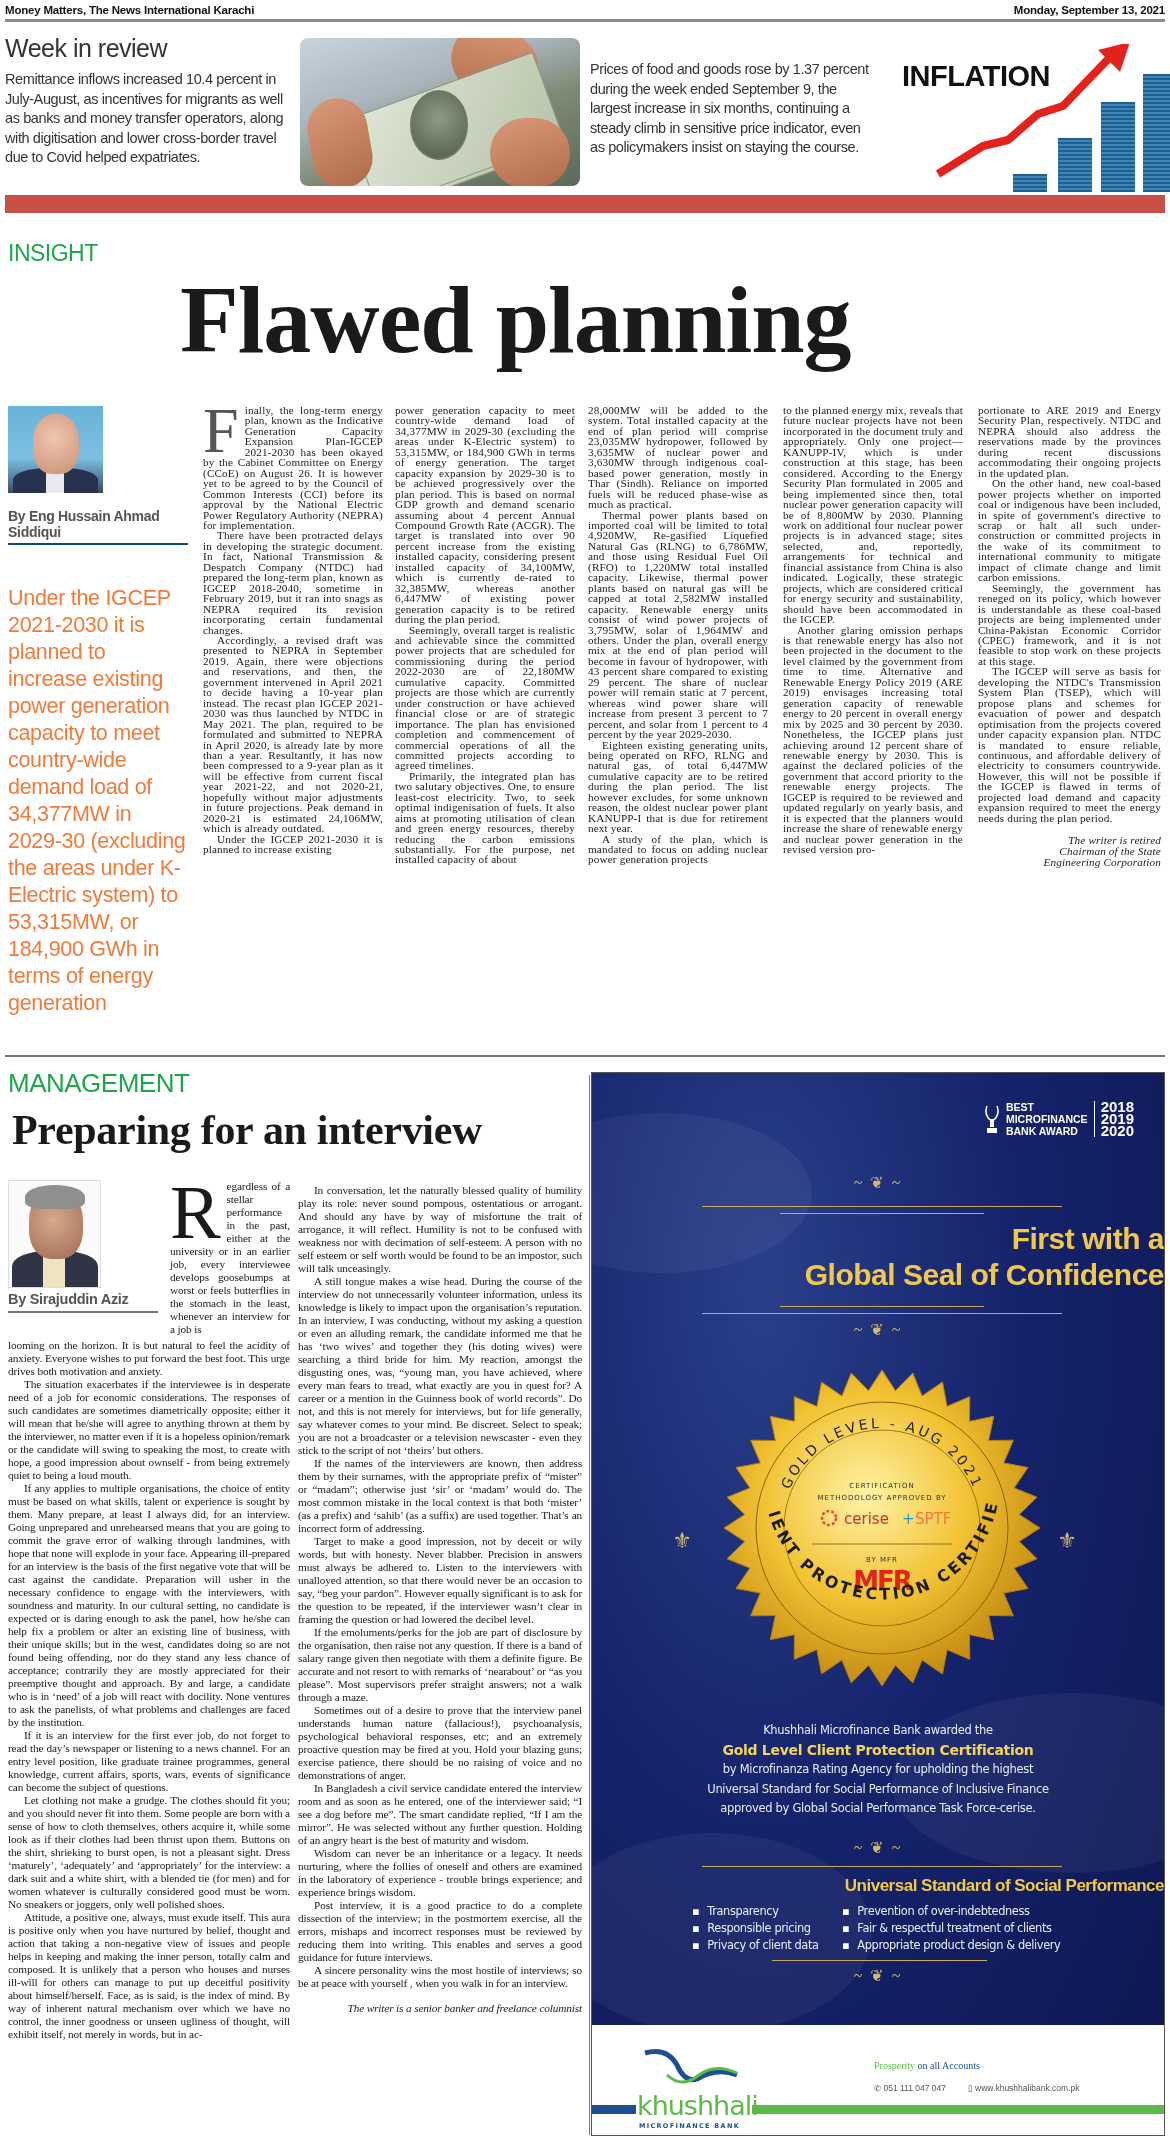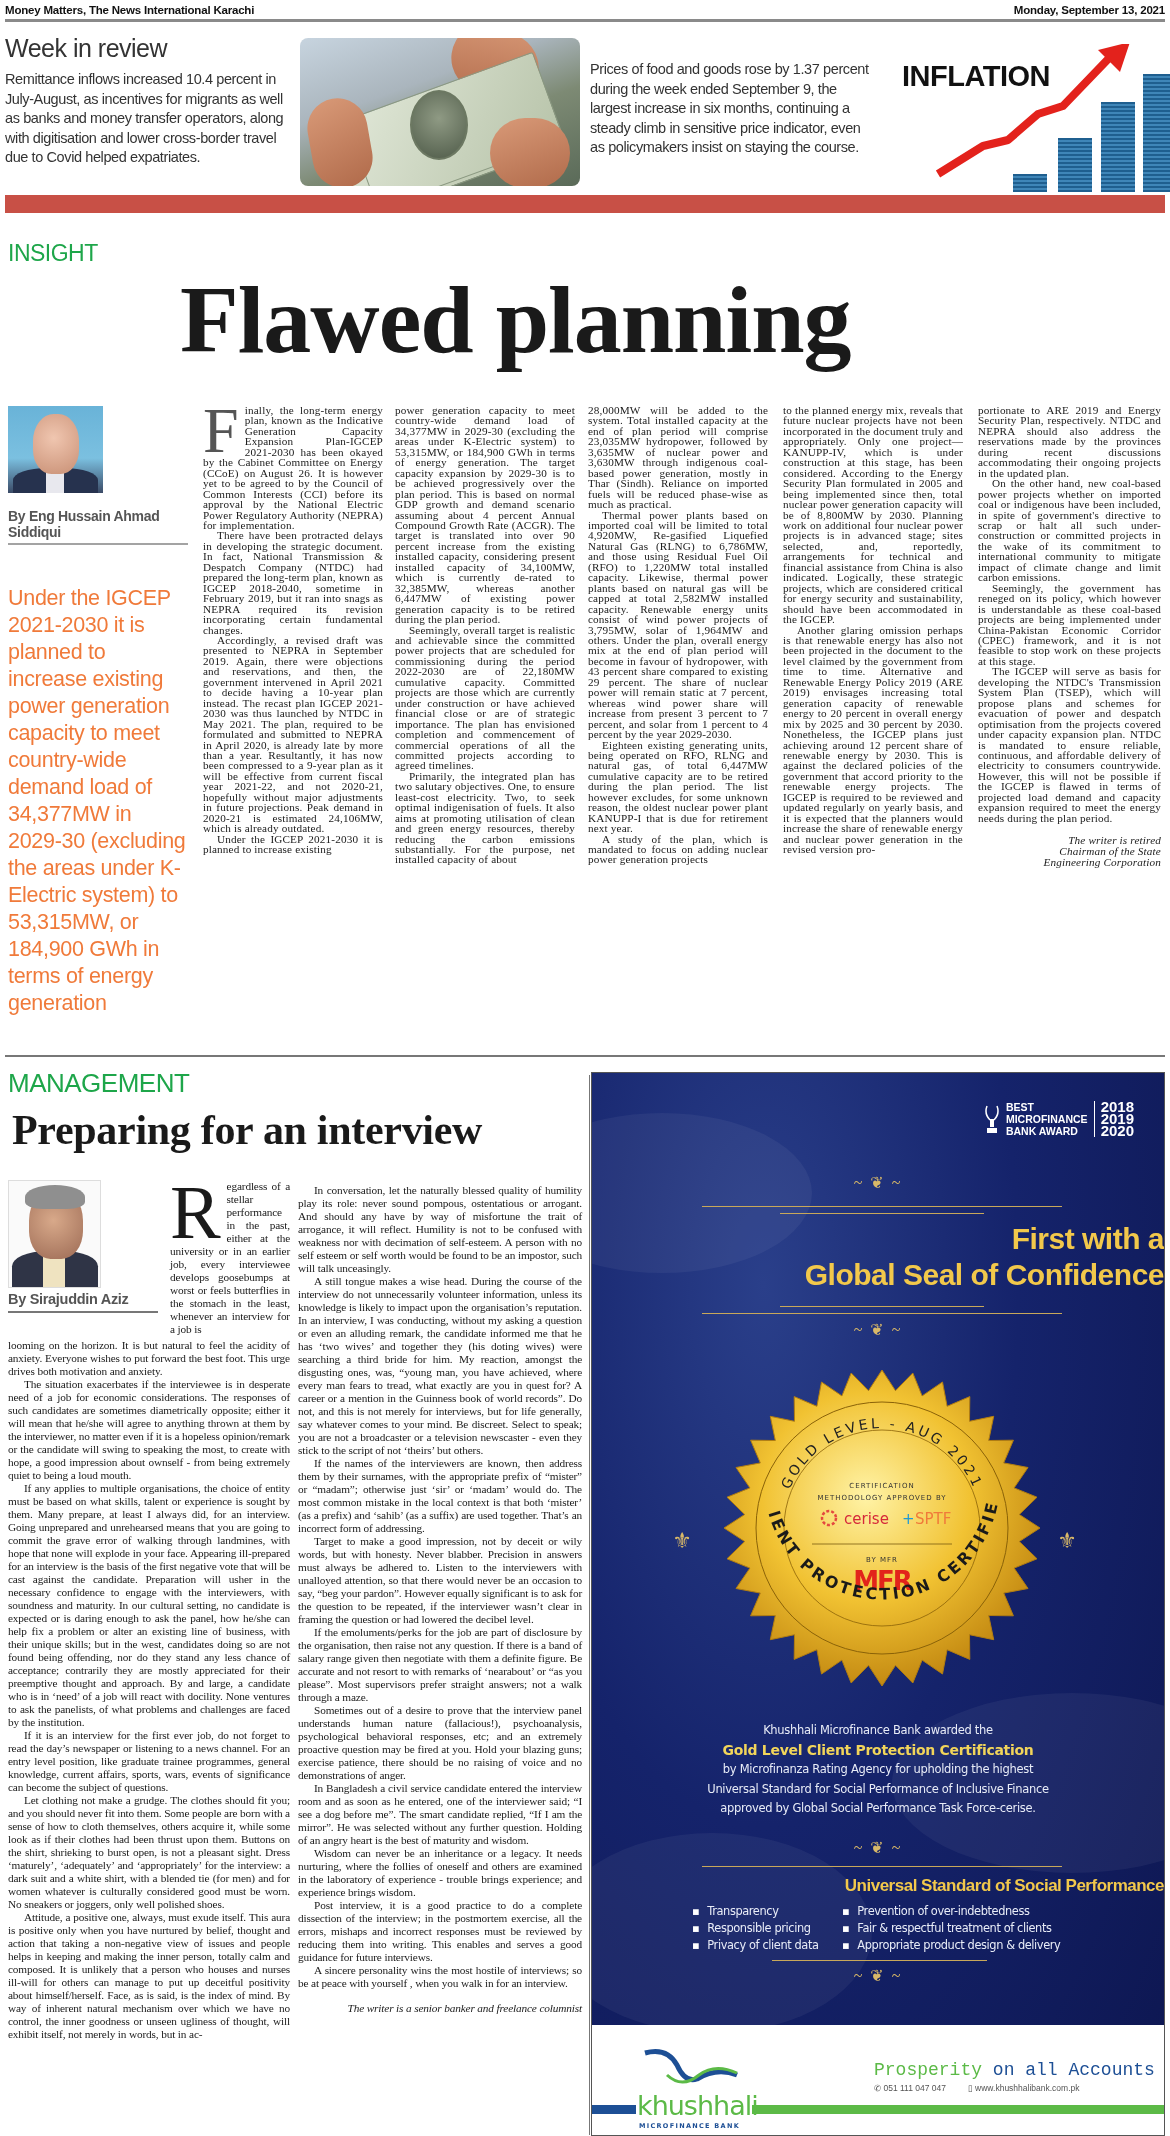--- a/index.html
+++ b/index.html
@@ -30,21 +30,21 @@
   
   .section-label { position: absolute; font-family: "Liberation Sans", sans-serif; color: #1ea64a; letter-spacing: -0.5px; }
 
   
   .headline1 { position: absolute; left: 180px; top: 272px; font-family: "Liberation Serif", serif; font-size: 96px; line-height: 96px; letter-spacing: -1px; color: #1a1a1a; }
   .author-photo { position: absolute; overflow: hidden; }
   .photo1 { left: 8px; top: 406px; width: 95px; height: 87px; background: linear-gradient(180deg,#69b3d8 0%,#7bc0e0 60%,#3b4b67 100%); }
   .face { position: absolute; border-radius: 45% 45% 40% 40%; background: radial-gradient(circle at 45% 40%, #f0c6b0, #c88f74); }
   .suit { position: absolute; border-radius: 40% 40% 0 0; }
   .byline { position: absolute; font-family: "Liberation Sans", sans-serif; font-weight: bold; color: #555; letter-spacing: -0.3px; }
-  .byline1 { left: 8px; top: 508px; width: 180px; font-size: 14px; line-height: 16px; padding-bottom: 3px; border-bottom: 2px solid #a3a3a3; }
+  .byline1 { left: 8px; top: 508px; width: 180px; font-size: 14px; line-height: 16px; padding-bottom: 3px; border-bottom: 2px solid #0c4a6e; }
   .pullquote { position: absolute; left: 8px; top: 585px; width: 180px; font-family: "Liberation Sans", sans-serif; font-size: 21.5px; line-height: 27px; color: #f07a3a; letter-spacing: -0.3px; }
 
   .col { position: absolute; font-family: "Liberation Serif", serif; text-align: justify; color: #1a1a1a; }
   .a1 { font-size: 11.2px; line-height: 10.45px; width: 180px; top: 405px; letter-spacing: 0.15px; }
   .a1 p { text-indent: 14px; }
   .a1 p.first { text-indent: 0; }
   .dropcap1 { float: left; font-size: 64px; line-height: 50px; margin: 1px 6px 0 0; color: #555; font-family: "Liberation Serif", serif; }
   .credit { font-style: italic; text-align: right; font-size: 11.2px; line-height: 10.8px; margin-top: 12px; }
 
   .divider { position: absolute; left: 5px; top: 1055px; width: 1160px; height: 2px; background: #777; }
@@ -72,21 +72,21 @@
   .ad-body .gold { color: #f2d55a; font-weight: bold; font-size: 14px; }
   .ad-list { position: absolute; left: 100px; top: 905px; width: 400px; display: grid; grid-template-columns: 150px 250px; font-family: "DejaVu Sans", sans-serif; color: #e8ecf7; font-size: 11.4px; line-height: 17px; letter-spacing: -0.4px; }
   .ad-list span::before { content: "\25AA"; margin-right: 8px; color: #fff; }
   .ad-credit { position: absolute; right: 3px; top: 975px; transform: rotate(-90deg); transform-origin: right top; font-family: "Liberation Sans", sans-serif; font-size: 6px; color: #aab; }
   .ad-footer { position: absolute; left: 0; bottom: 0; width: 100%; height: 110px; background: #fff; }
   .ad-footer .blue-strip { position: absolute; left: 0; top: 80px; width: 44px; height: 9px; background: #1d4f95; }
   .ad-footer .green-strip { position: absolute; left: 160px; top: 80px; right: 0; height: 9px; background: #5cba47; }
   .kh-logo { position: absolute; left: 45px; top: 20px; width: 110px; }
   .kh-word { position: absolute; left: 45px; top: 65px; font-family: "DejaVu Sans", sans-serif; font-size: 27px; color: #5cba47; letter-spacing: -1px; }
   .kh-sub { position: absolute; left: 47px; top: 97px; font-family: "DejaVu Sans", sans-serif; font-size: 6.5px; color: #1d4f95; letter-spacing: 1.3px; font-weight: bold; }
-  .tagline { position: absolute; left: 282px; top: 35px; font-family: Liberation Mono, monospace; font-size: 18px; color: #1d4f95; }
+  .tagline { position: absolute; left: 282px; top: 35px; font-family: Liberation Serif, serif; font-size: 10px; color: #1d4f95; }
   .tagline .green { color: #5cba47; }
   .contact { position: absolute; left: 282px; top: 58px; font-family: "Liberation Sans", sans-serif; font-size: 8.5px; color: #555; display: flex; gap: 22px; }
 </style>
 </head>
 <body>
 
 <div class="masthead">
   <span>Money Matters, The News International Karachi</span>
   <span>Monday, September 13, 2021</span>
 </div>

